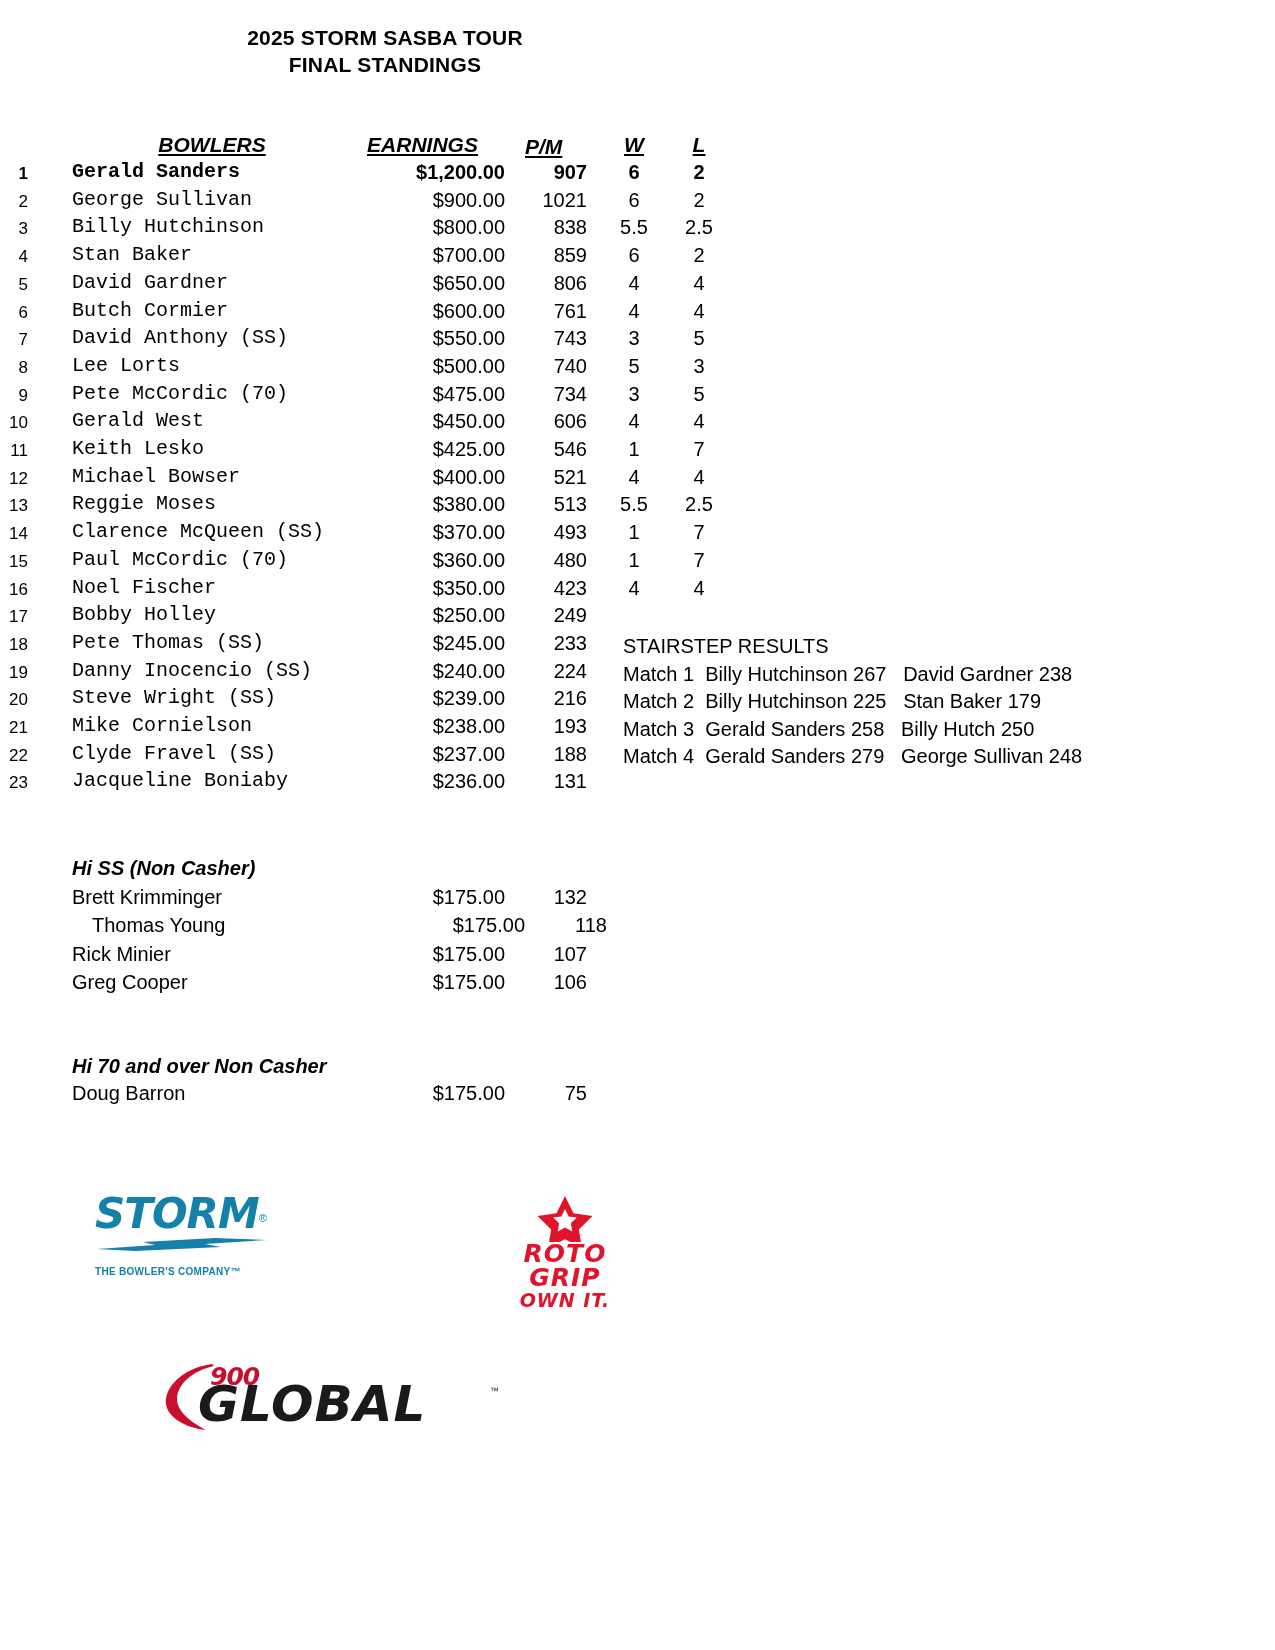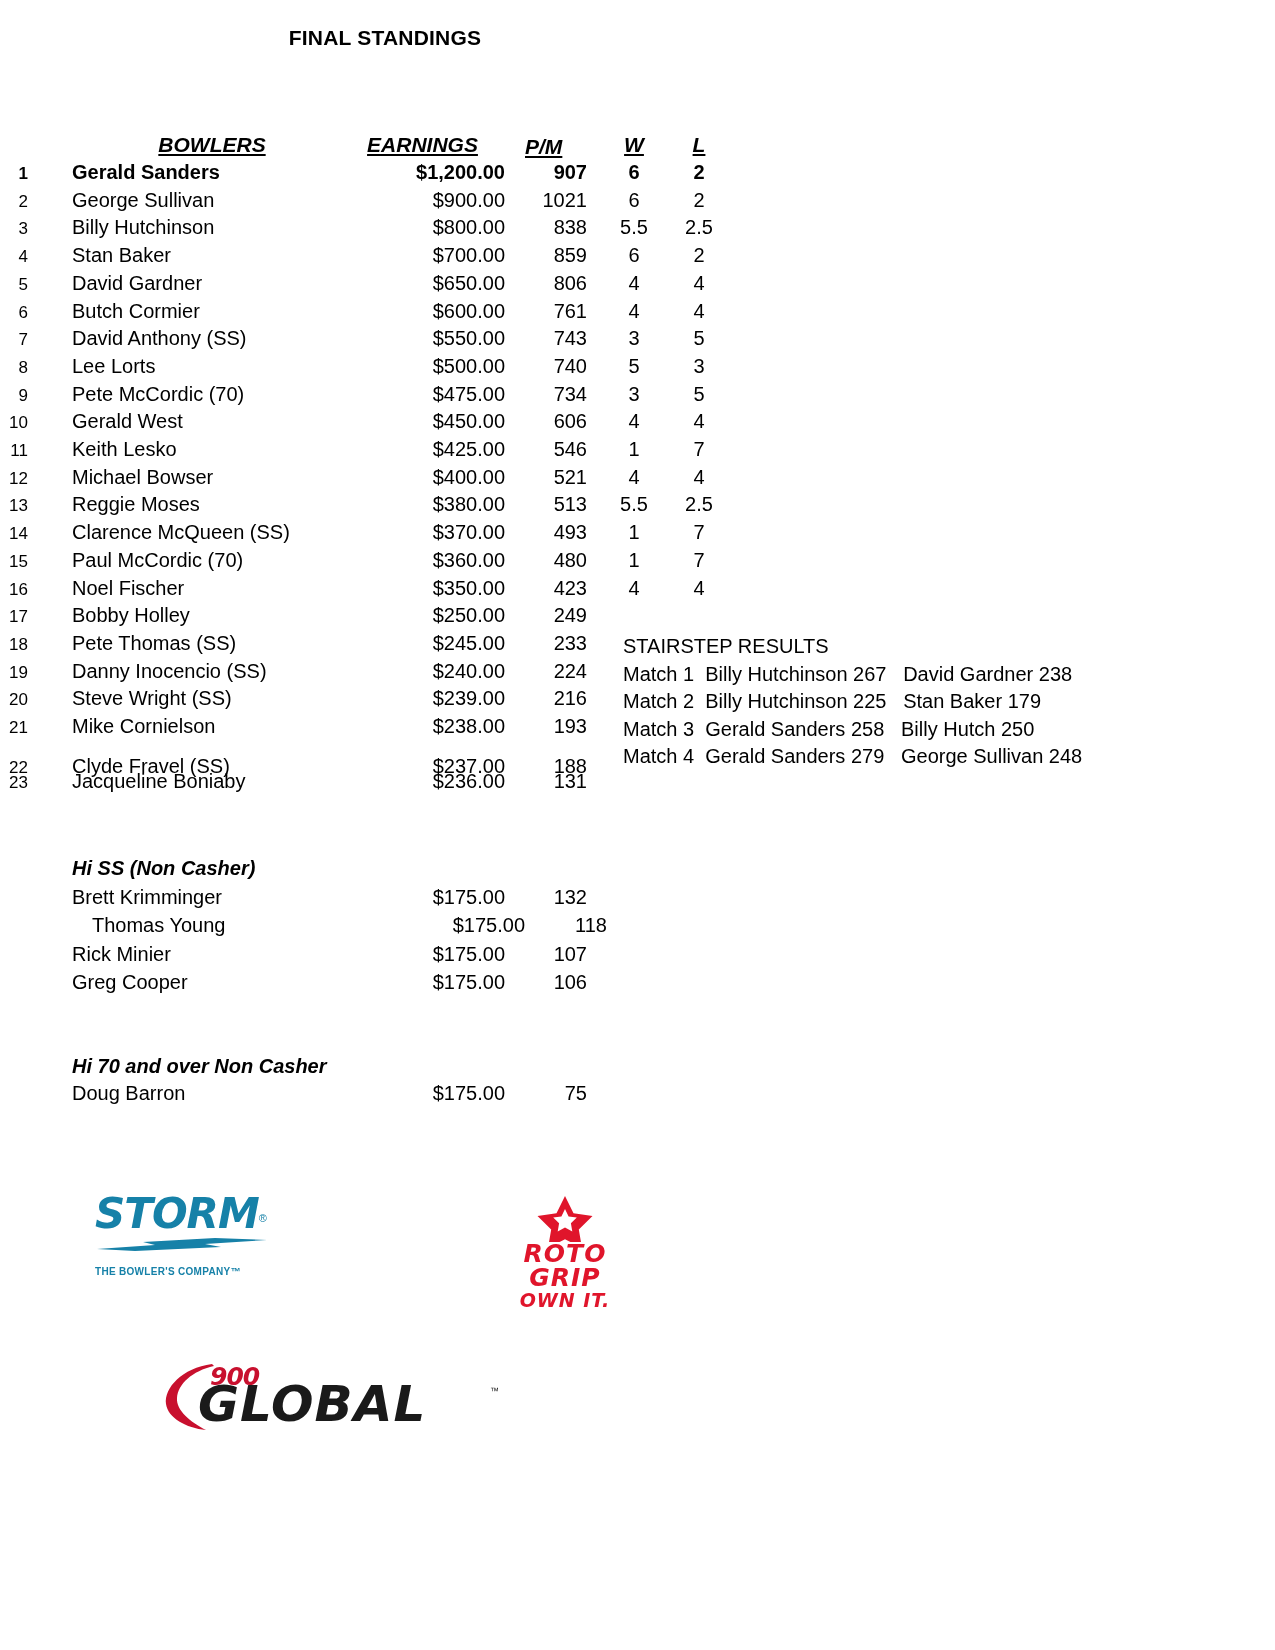--- a/index.html
+++ b/index.html
@@ -27,21 +27,21 @@
   }
   .title-line {
     font-weight: bold;
     font-size: 21px;
     line-height: 27px;
     letter-spacing: 0.2px;
   }
 
   
   .col-rank     { position: absolute; width: 28px; text-align: right; }
-  .col-name     { position: absolute; left: 72px; }
+  .col-name     { position: absolute; left: 72px; font-family: Liberation Mono, monospace; }
   .col-earn     { position: absolute; left: 340px; width: 165px; text-align: right; }
   .col-pm       { position: absolute; left: 525px; width: 62px; text-align: right; }
   .col-w        { position: absolute; left: 614px; width: 40px; text-align: center; }
   .col-l        { position: absolute; left: 679px; width: 40px; text-align: center; }
 
   .hdr {
     position: absolute;
     font-weight: bold;
     font-style: italic;
     font-size: 21px;
@@ -148,20 +148,21 @@
     left: 330px; top: 26px;
     font-size: 9px;
   }
 </style>
 </head>
 <body>
 
 <div class="page">
 
   <div class="title-block">
+    <div class="title-line">2025 STORM SASBA TOUR</div>
     <div class="title-line">FINAL STANDINGS</div>
   </div>
 
   <div class="hdr hdr-bowlers">BOWLERS</div>
   <div class="hdr hdr-earnings">EARNINGS</div>
   <div class="hdr hdr-pm">P/M</div>
   <div class="hdr hdr-w">W</div>
   <div class="hdr hdr-l">L</div>
 
   <div id="standings-rows">
@@ -326,21 +327,21 @@
         <div class="cell col-l"></div>
       </div>
       <div class="row" style="top: 715px;">
         <div class="cell rank col-rank">21</div>
         <div class="cell col-name">Mike Cornielson</div>
         <div class="cell col-earn">$238.00</div>
         <div class="cell col-pm">193</div>
         <div class="cell col-w"></div>
         <div class="cell col-l"></div>
       </div>
-      <div class="row" style="top: 742.7px; margin-top: 12px;">
+      <div class="row" style="top: 742.7px;">
         <div class="cell rank col-rank">22</div>
         <div class="cell col-name">Clyde Fravel (SS)</div>
         <div class="cell col-earn">$237.00</div>
         <div class="cell col-pm">188</div>
         <div class="cell col-w"></div>
         <div class="cell col-l"></div>
       </div>
       <div class="row" style="top: 770.4px;">
         <div class="cell rank col-rank">23</div>
         <div class="cell col-name">Jacqueline Boniaby</div>

